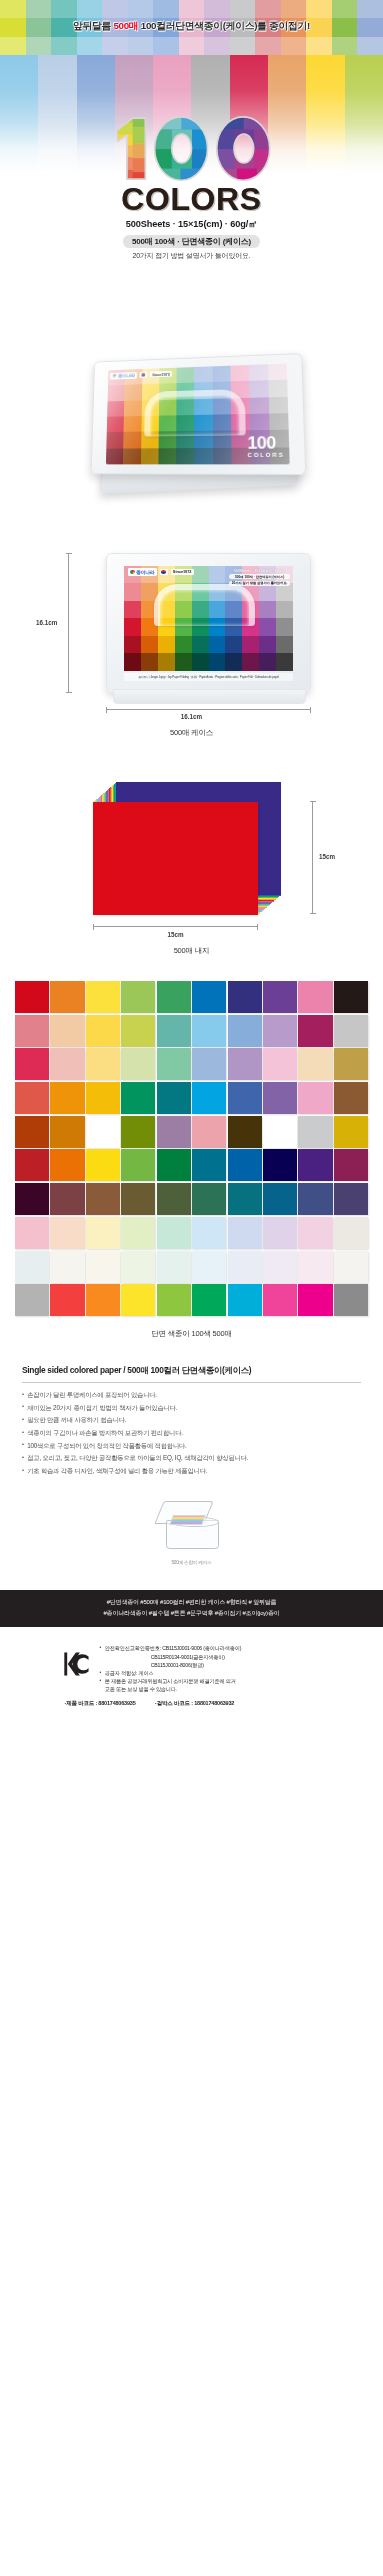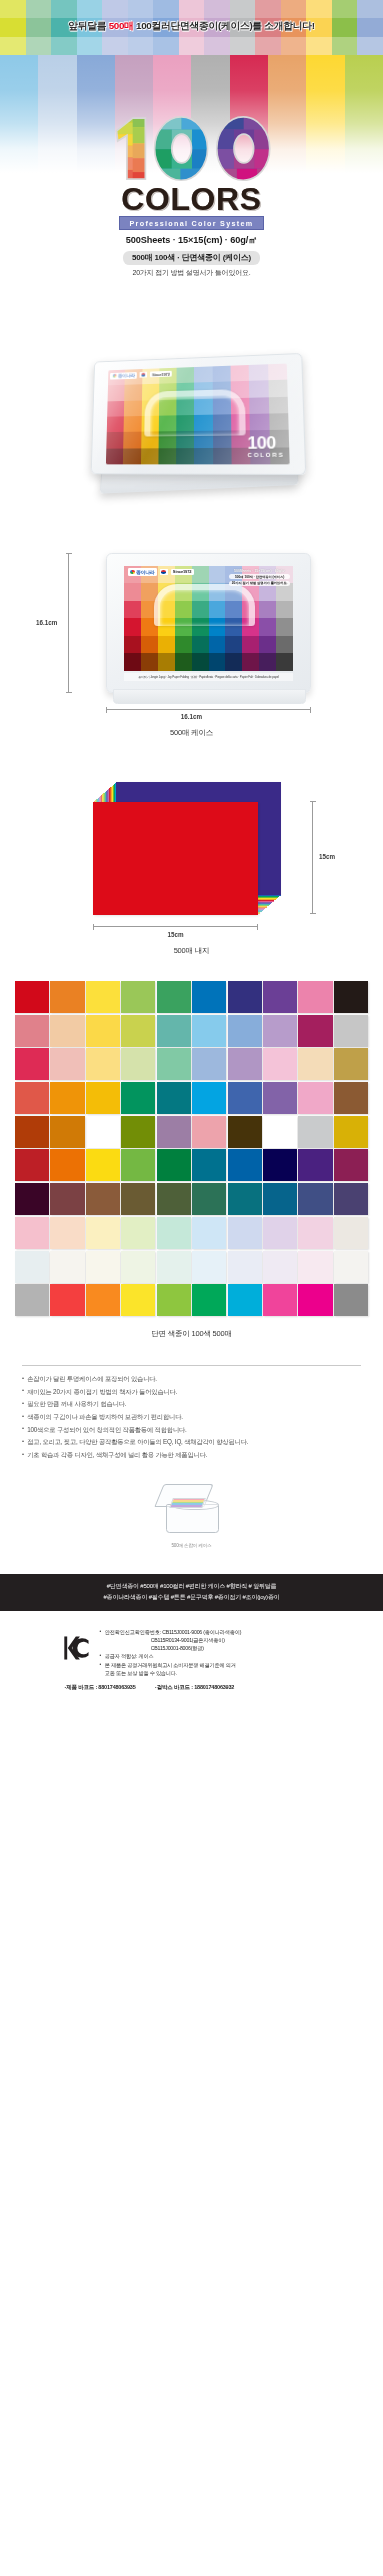--- a/index.html
+++ b/index.html
@@ -334,21 +334,21 @@
           <span style="background: rgb(140, 191, 74);"></span>
           <span style="background: rgb(175, 210, 128);"></span>
         </div>
         <div class="col">
           <span style="background: rgb(172, 191, 223);"></span>
           <span style="background: rgb(147, 171, 214);"></span>
           <span style="background: rgb(181, 198, 227);"></span>
         </div>
       </div>
     <div class="banner-title">
-      <span>앞뒤달름 </span><span class="hl">500매</span><span> 100컬러단면색종이(케이스)를 소개합니다!</span>
+      <span>앞뒤달름 </span><span class="hl">500매</span><span> 100컬러단면색종이(케이스)를 종이접기!</span>
     </div>
   </div>
 
   <div class="hero">
     <div class="hero-stripes" id="hero-stripes">
         <div class="col" style="background: rgb(142, 201, 232);"></div>
         <div class="col" style="background: rgb(185, 207, 231);"></div>
         <div class="col" style="background: rgb(136, 169, 216);"></div>
         <div class="col" style="background: rgb(197, 160, 191);"></div>
         <div class="col" style="background: rgb(234, 160, 192);"></div>
@@ -413,21 +413,20 @@
           <rect x="238" y="68" width="35" height="34" fill="#a8418e"></rect>
           <rect x="273" y="68" width="35" height="34" fill="#c0308a"></rect>
           <rect x="203" y="102" width="40" height="30" fill="#a94a8e"></rect>
           <rect x="243" y="102" width="35" height="30" fill="#d0117f"></rect>
           <rect x="278" y="102" width="30" height="30" fill="#b63f86"></rect>
         </g>
         <path d="M208 67 A46 55 0 1 1 300 67 A46 55 0 1 1 208 67 Z M238 67 A17 25 0 1 0 272 67 A17 25 0 1 0 238 67 Z" fill="none" stroke="#d7d7d7" stroke-width="3"></path>
       </svg>
 
       <div class="colors-word">COLORS</div>
-      <div><span class="pcs-bar">Professional Color System</span></div>
       <div class="spec-en">500Sheets · 15×15(cm) · 60g/㎡</div>
       <div class="spec-ko-wrap"><span class="spec-ko">500매 100색 · 단면색종이 (케이스)</span></div>
       <div class="spec-sub">20가지 접기 방법 설명서가 들어있어요.</div>
     </div>
   </div>
 
   <div class="photo-sec">
     <div class="case3d">
       <div class="case-base"></div>
       <div class="case-lid">
@@ -742,20 +741,21 @@
         <i style="background: rgb(0, 168, 89);"></i>
         <i style="background: rgb(0, 174, 218);"></i>
         <i style="background: rgb(240, 68, 155);"></i>
         <i style="background: rgb(236, 0, 140);"></i>
         <i style="background: rgb(139, 139, 139);"></i>
       </div>
     <div class="palette-caption">단면 색종이 100색 500매</div>
   </div>
 
   <div class="desc-sec">
+    <div class="desc-title">Single sided colored paper / 500매 100컬러 단면색종이(케이스)</div>
     <div class="desc-rule"></div>
     <ul class="desc-list" id="desc-list">
         <li>손잡이가 달린 투명케이스에 포장되어 있습니다.</li>
         <li>재미있는 20가지 종이접기 방법의 책자가 들어있습니다.</li>
         <li>필요한 만큼 꺼내 사용하기 쉽습니다.</li>
         <li>색종이의 구김이나 파손을 방지하여 보관하기 편리합니다.</li>
         <li>100색으로 구성되어 있어 창의적인 작품활동에 적합합니다.</li>
         <li>접고, 오리고, 찢고, 다양한 공작활동으로 아이들의 EQ, IQ, 색채감각이 향상됩니다.</li>
         <li>기초 학습과 각종 디자인, 색채구성에 널리 활용 가능한 제품입니다.</li>
       </ul>

